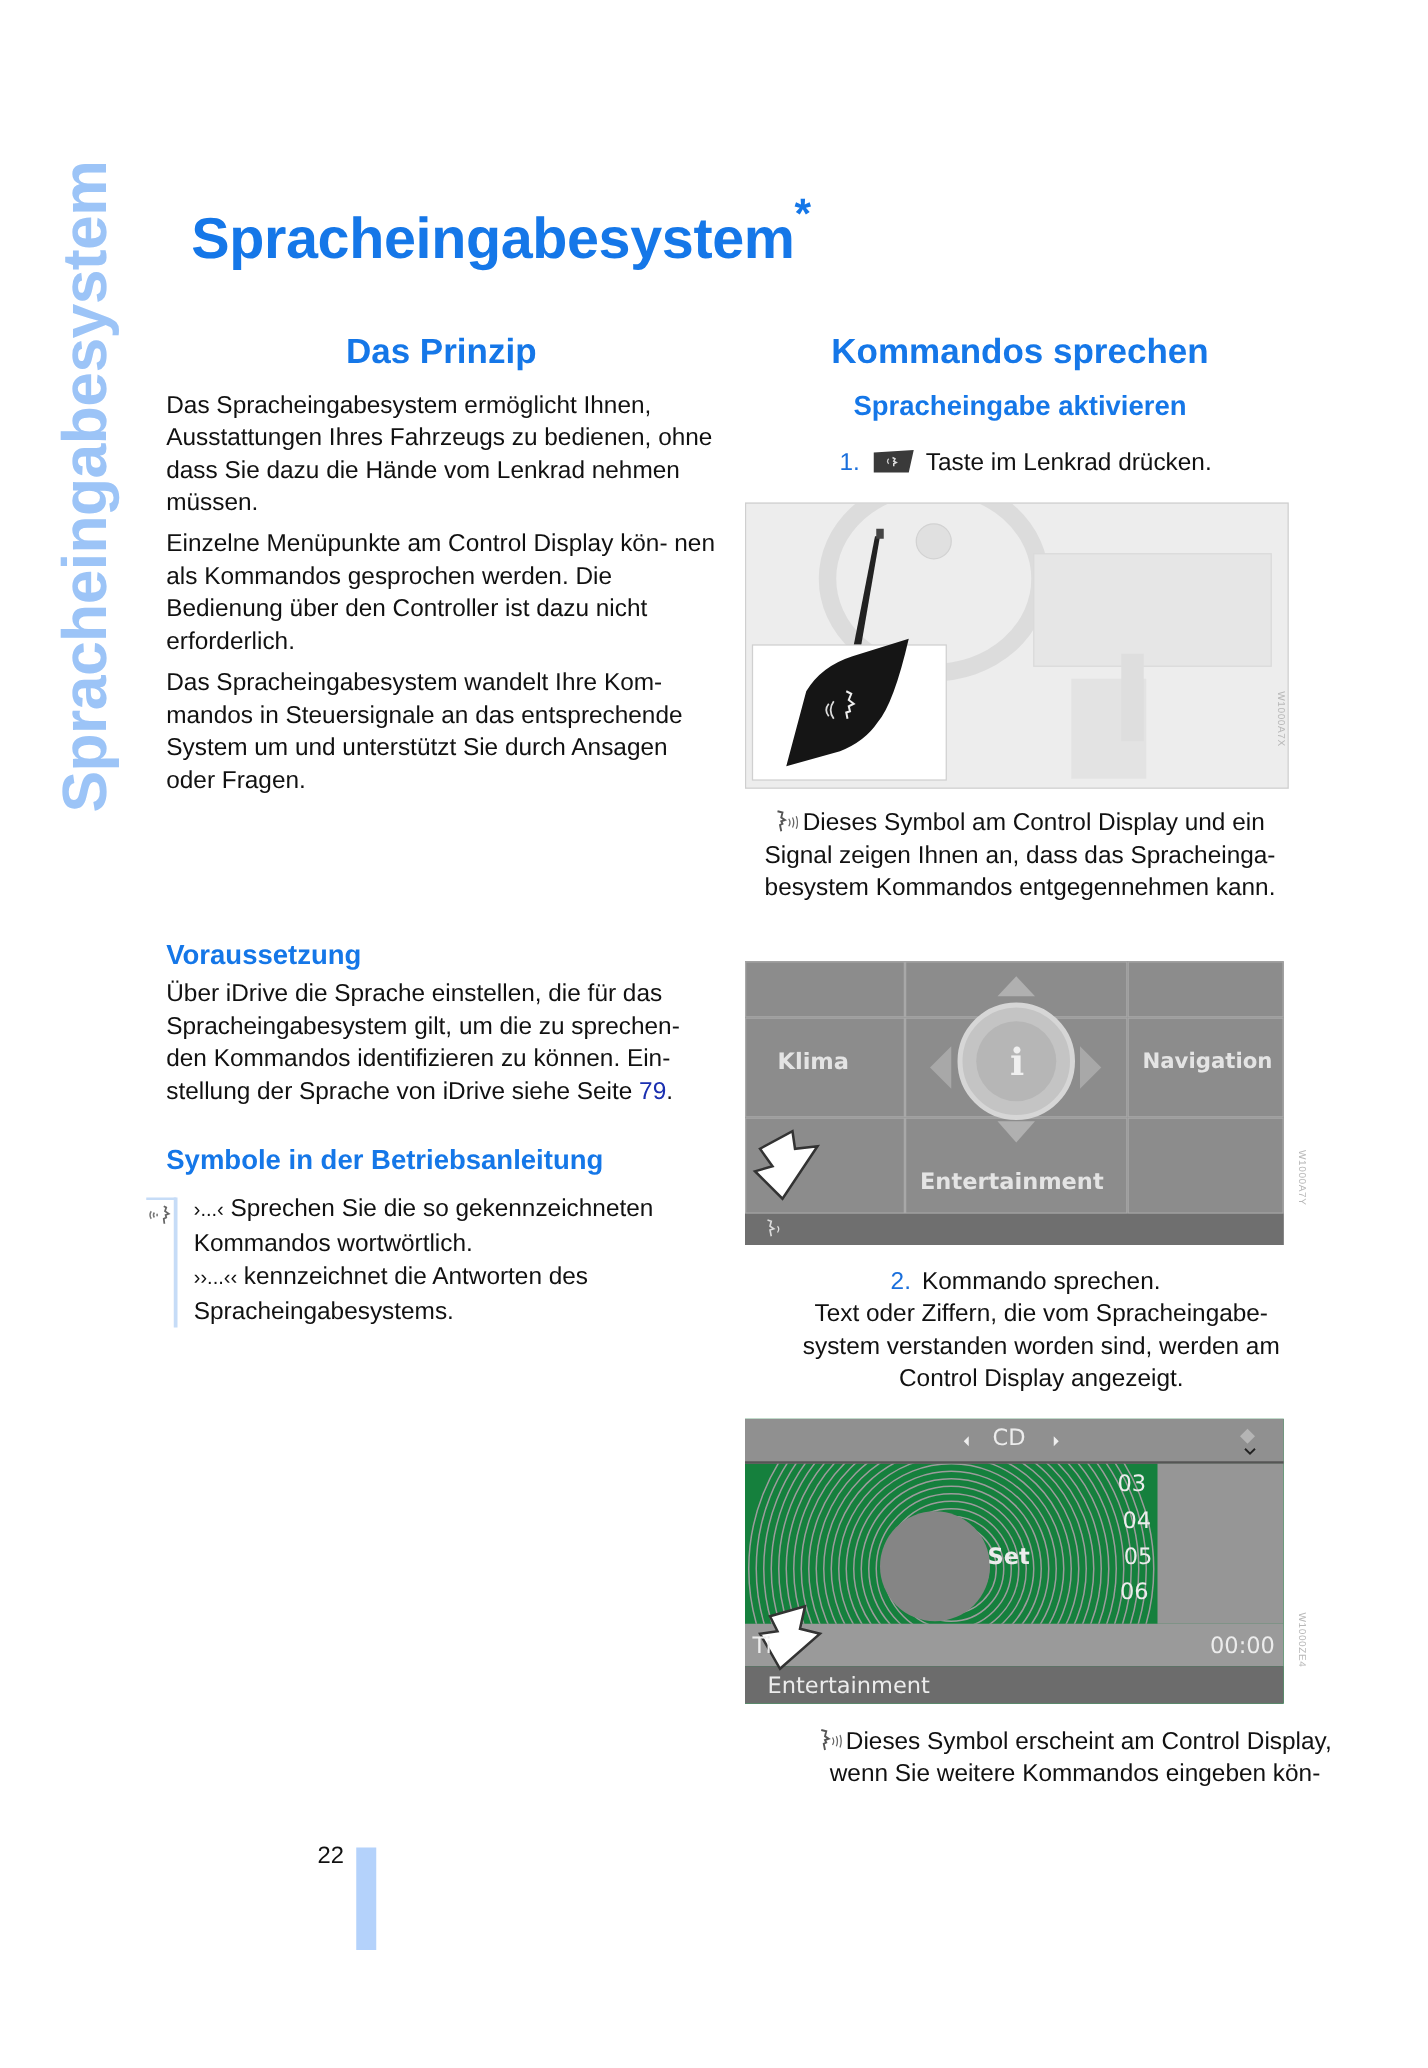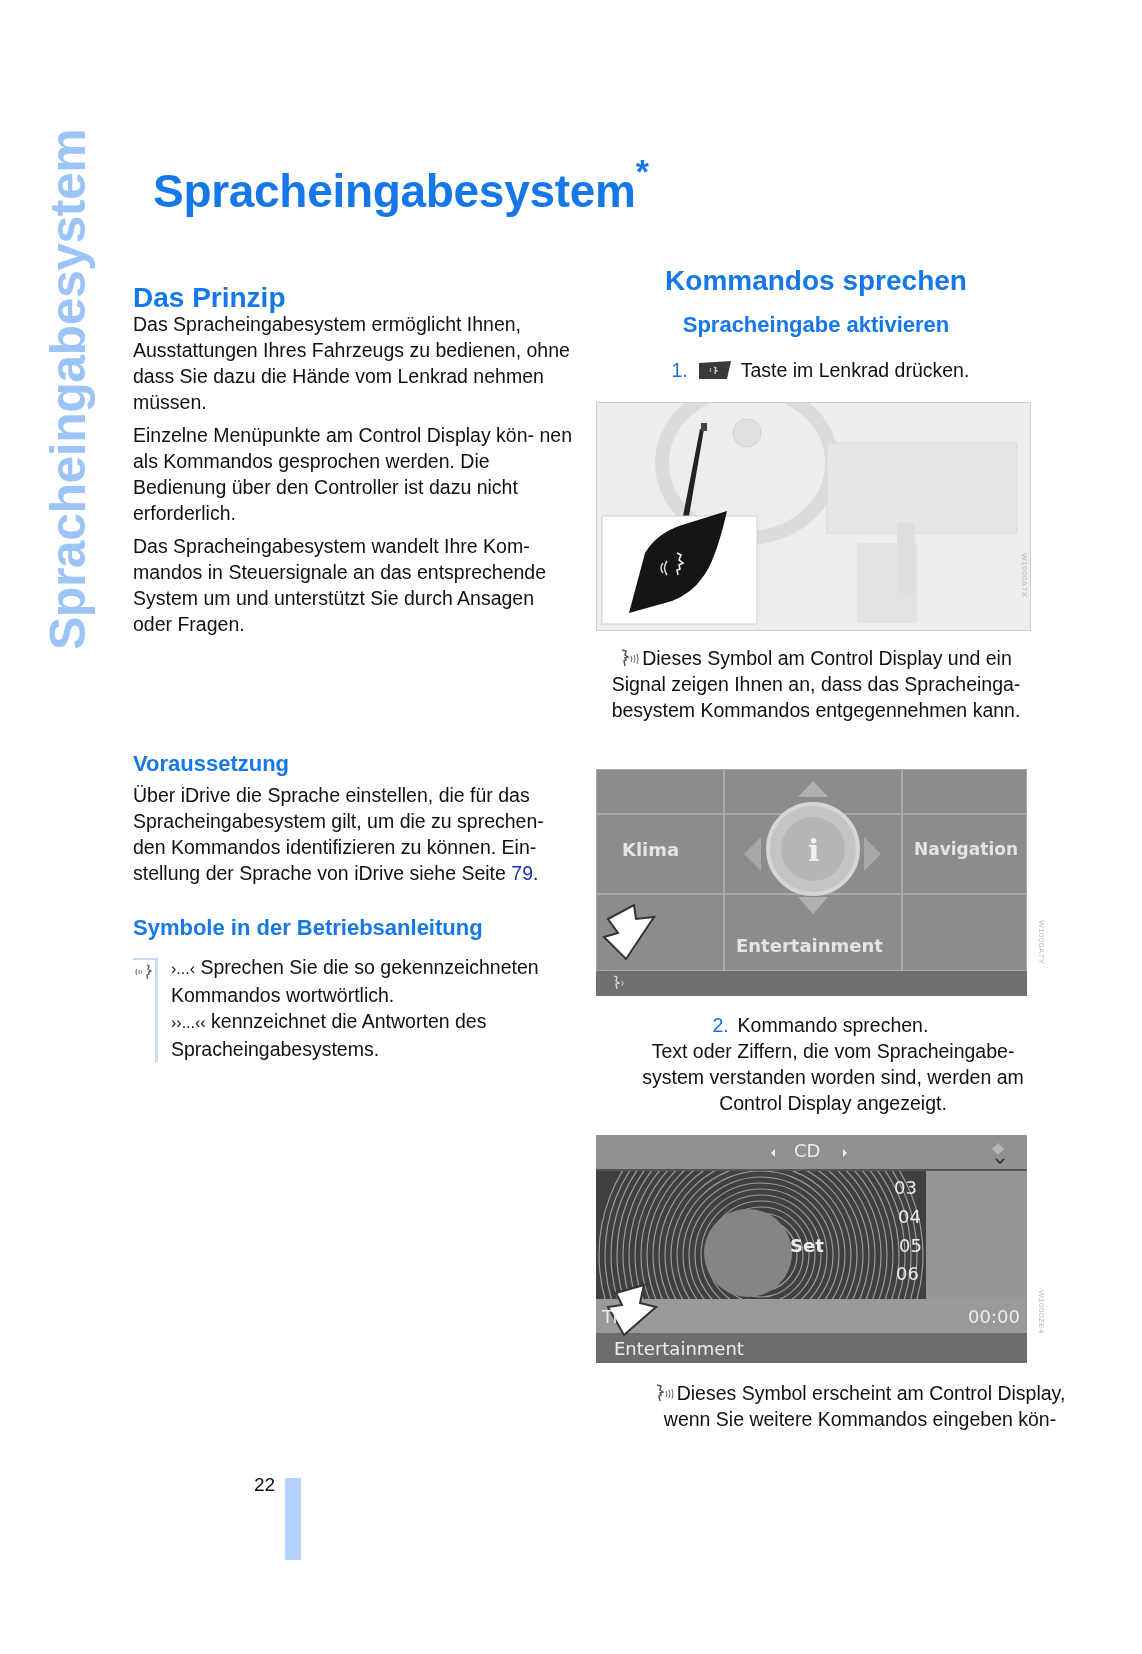--- a/index.html
+++ b/index.html
@@ -13,21 +13,21 @@
   .page-title { left:132px; top:160px; font-weight:bold; font-size:46px; color:#1577e8;
     letter-spacing:-0.3px; white-space:nowrap;margin-left:21px; }
   .page-title sup { font-size:34px; position:relative; top:-8px; }
   .h2 { font-weight:bold; font-size:28px; color:#1577e8; white-space:nowrap; }
   .h3 { font-weight:bold; font-size:22px; color:#1577e8; white-space:nowrap; }
   .p { font-size:19.5px; line-height:26px; color:#111; }
   .p span.link { color:#1a2fb0; }
   .col-left { left:133px; width:440px; }
   .col-right { left:596px; width:440px;text-align:center; }
   .para { margin:0 0 7px 0; }
-  .note-box { left:133px; top:954px; width:430px; height:108px; }
+  .note-box { left:117px; top:954px; width:430px; height:108px; }
   .note-bar { position:absolute; left:22px; top:4px; width:3px; height:104px; background:#c6dcf7; }
   .note-hbar { position:absolute; left:0px; top:4px; width:24px; height:2px; background:#c6dcf7; }
   .note-icon { position:absolute; left:2px; top:10px; width:20px; height:16px; }
   .note-text { position:absolute; left:38px; top:0; width:400px; }
   .num { color:#1a6fdc; display:inline-block; width:34px; }
   .fig { position:absolute; background:#e9e9e9; overflow:hidden; }
   .fig-id { position:absolute; font-size:9px; color:#b8b8b8; transform:rotate(90deg); transform-origin:0 0; white-space:nowrap; letter-spacing:0.5px; }
   .idr-cell { position:absolute; background:#8c8c8c; border:1px solid #a8a8a8; box-sizing:border-box; }
   .idr-label { position:absolute; color:#e4e4e4; font-family:"DejaVu Sans", sans-serif; font-weight:bold; font-size:18px; white-space:nowrap; }
   .cd-text { position:absolute; color:#ececec; font-family:"DejaVu Sans", sans-serif; font-size:18px; white-space:nowrap; }
@@ -35,21 +35,21 @@
   .pagebar { left:285px; top:1478px; width:16px; height:82px; background:#b4d2fb; }
   .inline-sym { display:inline-block; vertical-align:-3px; margin-right:2px; }
 </style>
 </head>
 <body>
 
 <div class="side-title">Spracheingabesystem</div>
 
 <div class="abs page-title"><span>Spracheingabesystem</span><sup>*</sup></div>
 
-<div class="abs h2 col-left" style="top:282px;">Das Prinzip</div>
+<div class="abs h2 col-left" style="top:265px;text-align:center;">Das Prinzip</div>
 
 <div class="abs col-left p" style="top:311px;">
   <p class="para">Das Spracheingabesystem ermöglicht Ihnen, Ausstattungen Ihres Fahrzeugs zu bedienen, ohne dass Sie dazu die Hände vom Lenkrad nehmen müssen.</p>
   <p class="para">Einzelne Menüpunkte am Control Display kön- nen als Kommandos gesprochen werden. Die Bedienung über den Controller ist dazu nicht erforderlich.</p>
   <p class="para">Das Spracheingabesystem wandelt Ihre Kom- mandos in Steuersignale an das entsprechende System um und unterstützt Sie durch Ansagen oder Fragen.</p>
 </div>
 
 <div class="abs h3 col-left" style="top:751px;">Voraussetzung</div>
 <div class="abs col-left p" style="top:782px;">
   <p class="para"><span>Über iDrive die Sprache einstellen, die für das Spracheingabesystem gilt, um die zu sprechen- den Kommandos identifizieren zu können. Ein- stellung der Sprache von iDrive siehe Seite </span><span class="link">79</span><span>.</span></p>
@@ -138,21 +138,21 @@
   <div class="idr-label" style="left:318px; top:70px; font-size:17px;">Navigation</div>
   <div class="idr-label" style="left:140px; top:166px;">Entertainment</div>
 </div>
 <div class="fig-id abs" style="left:1046px; top:920px; font-size:8px;">W1000A7Y</div>
 
 <div class="abs col-right p" style="top:1012px;">
   <div><span class="num">2.</span><span>Kommando sprechen.</span></div>
   <div style="padding-left:34px;">Text oder Ziffern, die vom Spracheingabe- system verstanden worden sind, werden am Control Display angezeigt.</div>
 </div>
 
-<div class="fig" style="left:596px; top:1135px; width:431px; height:228px; background:#404040;">
+<div class="fig" style="left:596px; top:1135px; width:431px; height:228px; background:#15803d;">
   <div style="position:absolute; left:0; top:0; width:431px; height:34px; background:#909090; border-bottom:2px solid #555;"></div>
   <svg style="position:absolute; left:0; top:0;" width="431" height="228" viewBox="0 0 431 228">
     <defs>
       <clipPath id="discclip">
           <rect x="0" y="36" width="330" height="128"></rect>
         </clipPath>
     </defs>
     <g clip-path="url(#discclip)" fill="none" stroke="#9c9c9c" stroke-width="1.2">
       <circle cx="165" cy="120" r="30"></circle>
         <circle cx="165" cy="120" r="36"></circle>

